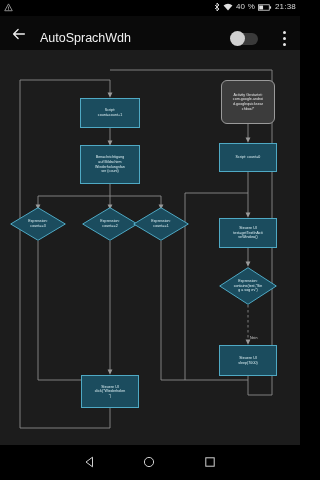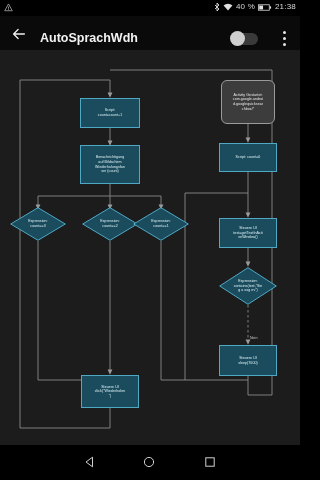--- a/index.html
+++ b/index.html
@@ -10,21 +10,21 @@
   
   .statusbar{position:absolute;left:0;top:0;width:300px;height:16px;background:#000;}
   .sb-left{position:absolute;left:4px;top:3px;display:flex;align-items:center;gap:3px;}
   .sb-right{position:absolute;right:4px;top:2px;display:flex;align-items:center;gap:3px;}
   .sb-txt{color:#d8d8d8;font-size:8px;line-height:10px;letter-spacing:.2px;}
   .sb-ico{display:block;}
 
   
   .appbar{position:absolute;left:0;top:16px;width:300px;height:34px;background:#0a0a0a;}
   .back-btn{position:absolute;left:10px;top:9px;width:18px;height:18px;cursor:pointer;}
-  .appbar-title{position:absolute;left:40px;top:15px;color:#f2f2f2;font-size:12.5px;line-height:14px;white-space:nowrap;font-weight:bold;}
+  .appbar-title{position:absolute;left:40px;top:15px;color:#f2f2f2;font-size:12.5px;line-height:14px;white-space:nowrap;}
   .switch{position:absolute;right:42px;top:17px;width:27px;height:12px;border-radius:6px;background:#3a3a3a;cursor:pointer;}
   .switch-knob{position:absolute;left:-1px;top:-2px;width:15px;height:15px;border-radius:50%;background:#cfcfcf;}
   .overflow{position:absolute;right:13px;top:15px;width:4px;height:18px;cursor:pointer;}
   .overflow i{display:block;width:3px;height:3px;border-radius:50%;background:#e6e6e6;margin-bottom:3px;}
 
   
   .canvas{position:absolute;left:0;top:50px;width:300px;height:395px;background:#1c1c1c;overflow:hidden;}
   .stage{position:absolute;left:0;top:0;width:300px;height:395px;}
 
   svg.wires{position:absolute;left:0;top:0;width:300px;height:395px;}

